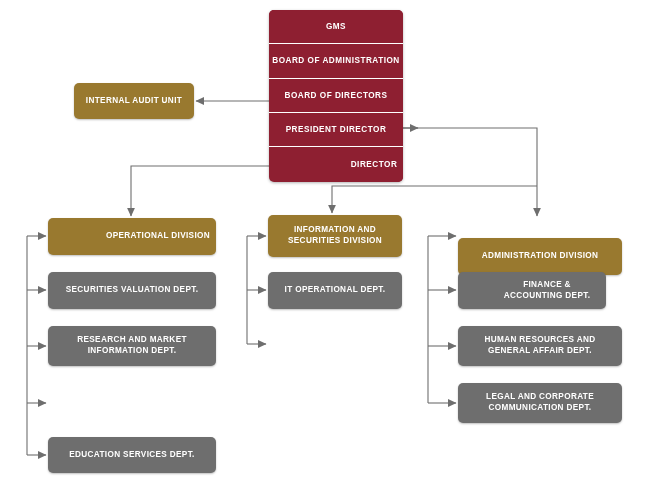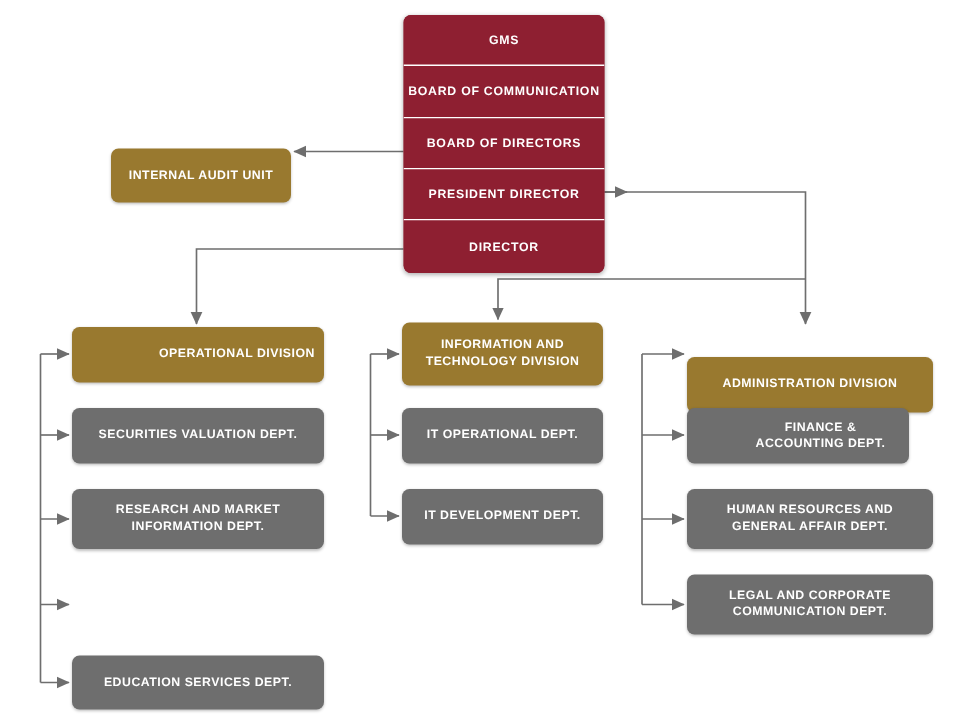--- a/index.html
+++ b/index.html
@@ -65,27 +65,27 @@
     letter-spacing: 0.5px;
     line-height: 1.35;
     background: #8e1f31;
     border-bottom: 1.5px solid #ffffff;
   }
   .exec-row:last-child { border-bottom: none; }
   .exec-r0 { height: 34px; }
   .exec-r1 { height: 35px; }
   .exec-r2 { height: 34px; }
   .exec-r3 { height: 34px; }
-  .exec-r4 { height: 35px; }
+  .exec-r4 { height: 35px; margin-left: 38px; }
 
   .gold  { background: #99792f; font-size: 8.2px; font-weight: bold; }
   .gray  { background: #6e6e6e; font-size: 8.2px; font-weight: bold; }
 
   
-  #n-audit { left: 74px;  top: 83px;  width: 120px; height: 36px; margin-top: 16px; }
+  #n-audit { left: 74px;  top: 83px;  width: 120px; height: 36px; }
 
   
   #n-div-op    { left: 48px;  top: 218px; width: 168px; height: 37px; text-align: right; }
   #n-div-it    { left: 268px; top: 215px; width: 134px; height: 42px; }
   #n-div-admin { left: 458px; top: 218px; width: 164px; height: 37px; margin-top: 20px; }
 
   
   #n-op-1 { left: 48px; top: 272px; width: 168px; height: 37px; }
   #n-op-2 { left: 48px; top: 326px; width: 168px; height: 40px; }
   #n-op-3 { left: 48px; top: 383px; width: 168px; height: 40px; }
@@ -148,21 +148,21 @@
       <path d="M428,346 L456,346" marker-end="url(#arrow-right)"></path>
       <path d="M428,403 L456,403" marker-end="url(#arrow-right)"></path>
     </g>
   </svg>
 
   <div class="exec-stack">
     <div class="exec-row exec-r0">
       <span>GMS</span>
     </div>
     <div class="exec-row exec-r1">
-      <span>BOARD OF COMMUNICATION</span>
+      <span>BOARD OF ADMINISTRATION</span>
     </div>
     <div class="exec-row exec-r2">
       <span>BOARD OF DIRECTORS</span>
     </div>
     <div class="exec-row exec-r3">
       <span>PRESIDENT DIRECTOR</span>
     </div>
     <div class="exec-row exec-r4">
       <span>DIRECTOR</span>
     </div>
@@ -179,28 +179,25 @@
     <span>RESEARCH AND MARKET INFORMATION DEPT.</span>
   </div>
   <div class="node gray" id="n-op-1">
     <span>SECURITIES VALUATION DEPT.</span>
   </div>
   <div class="node gray" id="n-op-4">
     <span>EDUCATION SERVICES DEPT.</span>
   </div>
 
   <div class="node gold" id="n-div-it">
-    <span>INFORMATION AND TECHNOLOGY DIVISION</span>
+    <span>INFORMATION AND SECURITIES DIVISION</span>
   </div>
   <div class="node gray" id="n-it-1">
     <span>IT OPERATIONAL DEPT.</span>
   </div>
-  <div class="node gray" id="n-it-2">
-    <span>IT DEVELOPMENT DEPT.</span>
-  </div>
 
   <div class="node gold" id="n-div-admin">
     <span>ADMINISTRATION DIVISION</span>
   </div>
   <div class="node gray" id="n-ad-1">
     <span>FINANCE &amp; ACCOUNTING DEPT.</span>
   </div>
   <div class="node gray" id="n-ad-2">
     <span>HUMAN RESOURCES AND GENERAL AFFAIR DEPT.</span>
   </div>

